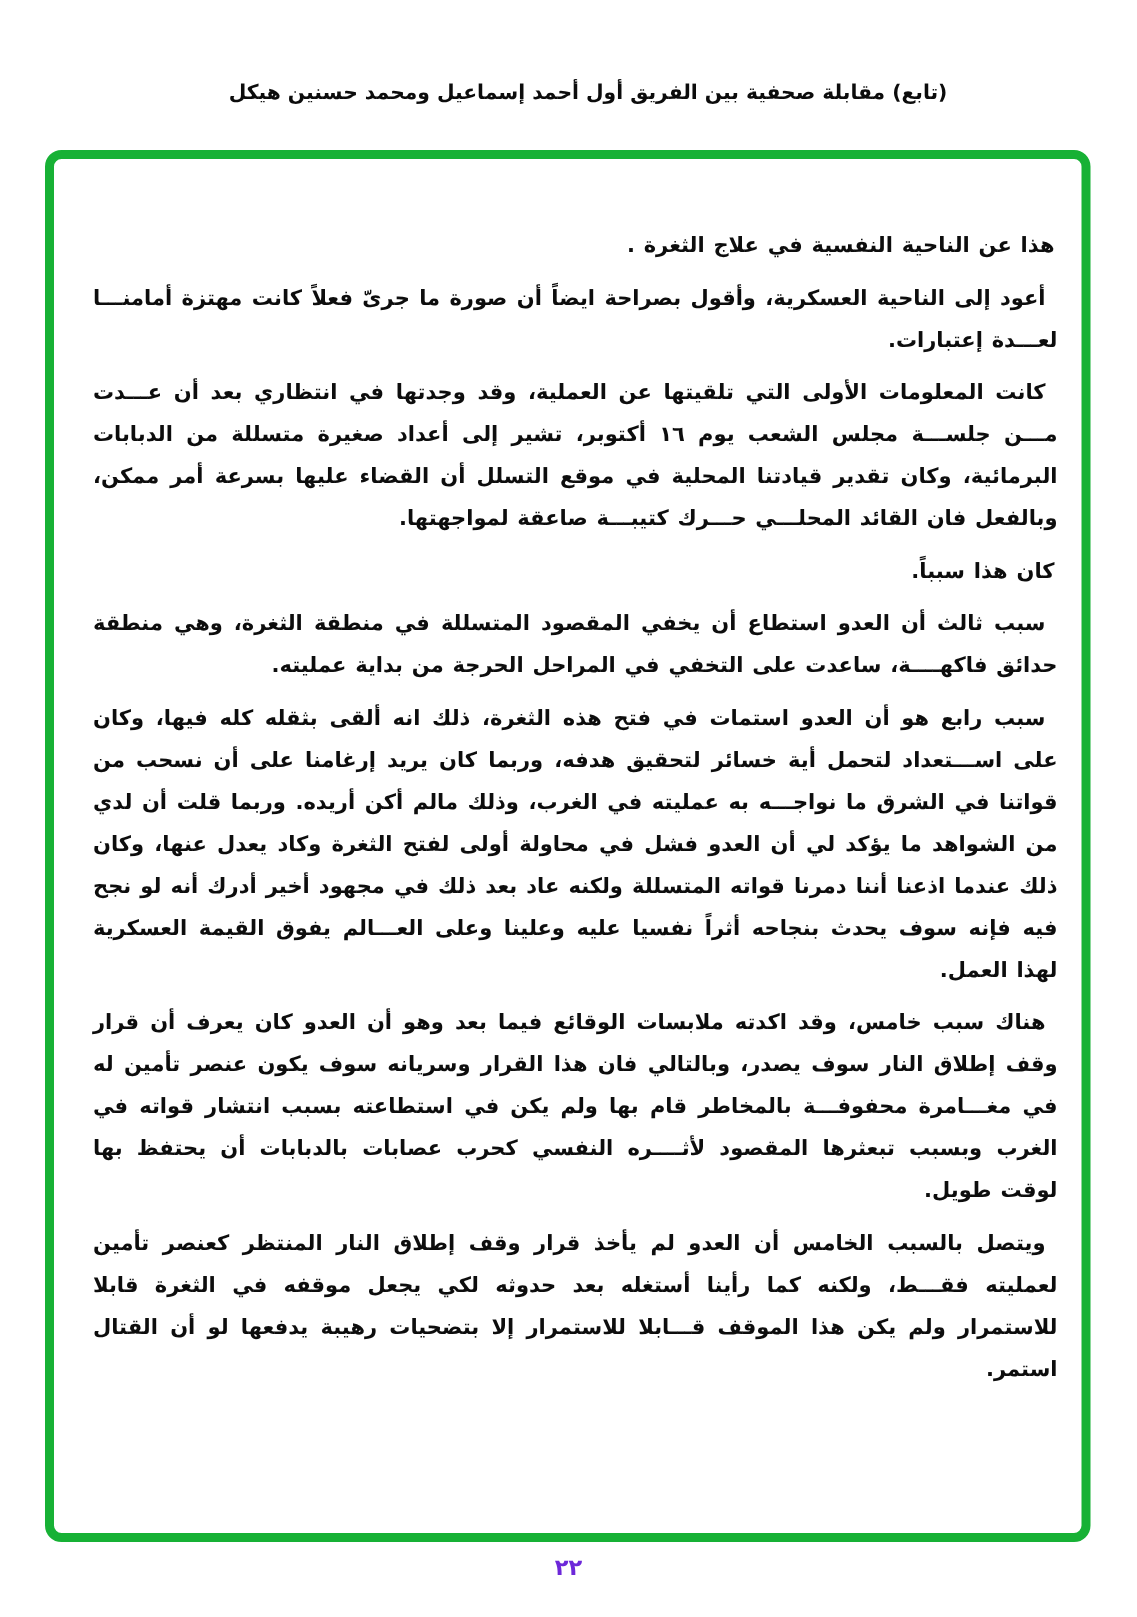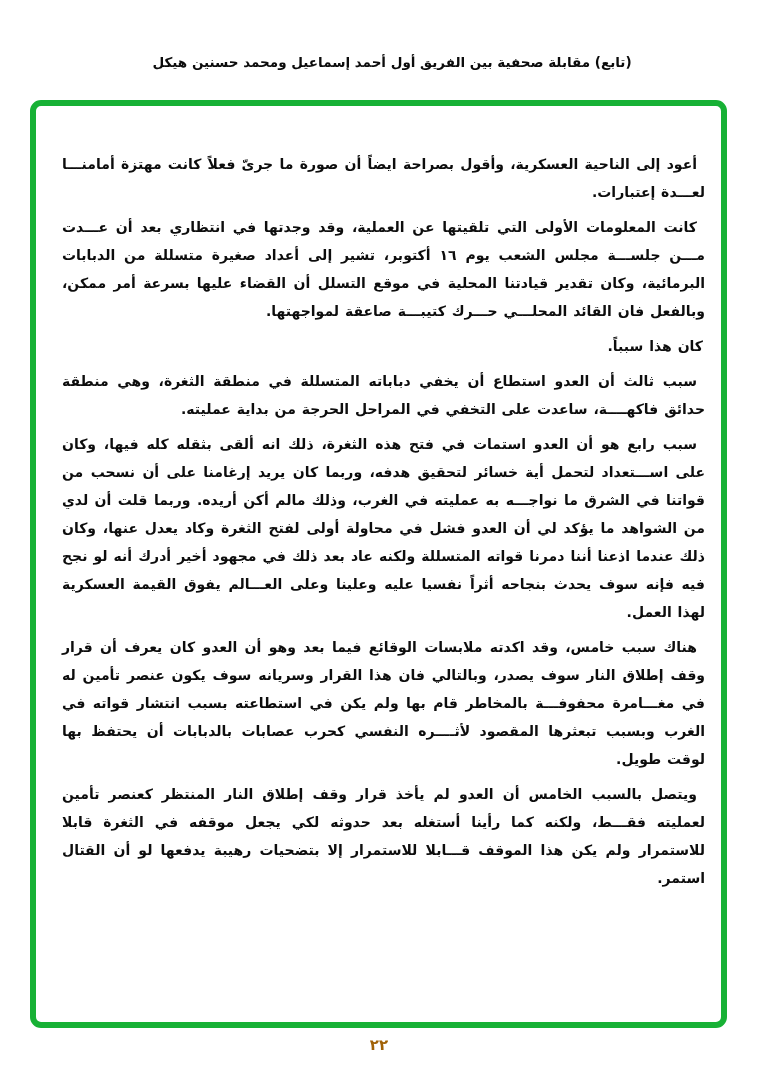--- a/index.html
+++ b/index.html
@@ -64,36 +64,37 @@
   }
   .page-number {
     position: absolute;
     top: 1036px;
     left: 0;
     width: 100%;
     text-align: center;
     font-size: 15px;
     font-weight: bold;
     direction: rtl;
-    color: #a16207;
+    color: #6d28d9;
   }
 </style>
 </head>
 <body>
 
 <div class="page">
 
   <div class="doc-header">(تابع) مقابلة صحفية بين الفريق أول أحمد إسماعيل ومحمد حسنين هيكل</div>
 
   <div class="content-frame">
     <div class="text-block">
+      <p class="flush">هذا عن الناحية النفسية في علاج الثغرة .</p>
       <p>أعود إلى الناحية العسكرية، وأقول بصراحة ايضاً أن صورة ما جرىّ فعلاً كانت مهتزة أمامنـــا لعـــدة إعتبارات.</p>
       <p>كانت المعلومات الأولى التي تلقيتها عن العملية، وقد وجدتها في انتظاري بعد أن عـــدت مـــن جلســـة مجلس الشعب يوم ١٦ أكتوبر، تشير إلى أعداد صغيرة متسللة من الدبابات البرمائية، وكان تقدير قيادتنا المحلية في موقع التسلل أن القضاء عليها بسرعة أمر ممكن، وبالفعل فان القائد المحلـــي حـــرك كتيبـــة صاعقة لمواجهتها.</p>
       <p class="flush">كان هذا سبباً.</p>
-      <p>سبب ثالث أن العدو استطاع أن يخفي دباباته المتسللة في منطقة الثغرة، وهي منطقة حدائق فاكهــــة، ساعدت على التخفي في المراحل الحرجة من بداية عمليته.</p>
+      <p>سبب ثالث أن العدو استطاع أن يخفي المقصود المتسللة في منطقة الثغرة، وهي منطقة حدائق فاكهــــة، ساعدت على التخفي في المراحل الحرجة من بداية عمليته.</p>
       <p>سبب رابع هو أن العدو استمات في فتح هذه الثغرة، ذلك انه ألقى بثقله كله فيها، وكان على اســـتعداد لتحمل أية خسائر لتحقيق هدفه، وربما كان يريد إرغامنا على أن نسحب من قواتنا في الشرق ما نواجـــه به عمليته في الغرب، وذلك مالم أكن أريده. وربما قلت أن لدي من الشواهد ما يؤكد لي أن العدو فشل في محاولة أولى لفتح الثغرة وكاد يعدل عنها، وكان ذلك عندما اذعنا أننا دمرنا قواته المتسللة ولكنه عاد بعد ذلك في مجهود أخير أدرك أنه لو نجح فيه فإنه سوف يحدث بنجاحه أثراً نفسيا عليه وعلينا وعلى العـــالم يفوق القيمة العسكرية لهذا العمل.</p>
       <p>هناك سبب خامس، وقد اكدته ملابسات الوقائع فيما بعد وهو أن العدو كان يعرف أن قرار وقف إطلاق النار سوف يصدر، وبالتالي فان هذا القرار وسريانه سوف يكون عنصر تأمين له في مغـــامرة محفوفـــة بالمخاطر قام بها ولم يكن في استطاعته بسبب انتشار قواته في الغرب وبسبب تبعثرها المقصود لأثــــره النفسي كحرب عصابات بالدبابات أن يحتفظ بها لوقت طويل.</p>
       <p>ويتصل بالسبب الخامس أن العدو لم يأخذ قرار وقف إطلاق النار المنتظر كعنصر تأمين لعمليته فقـــط، ولكنه كما رأينا أستغله بعد حدوثه لكي يجعل موقفه في الثغرة قابلا للاستمرار ولم يكن هذا الموقف قـــابلا للاستمرار إلا بتضحيات رهيبة يدفعها لو أن القتال استمر.</p>
     </div>
   </div>
 
   <div class="page-number">٢٢</div>
 
 </div>
 

